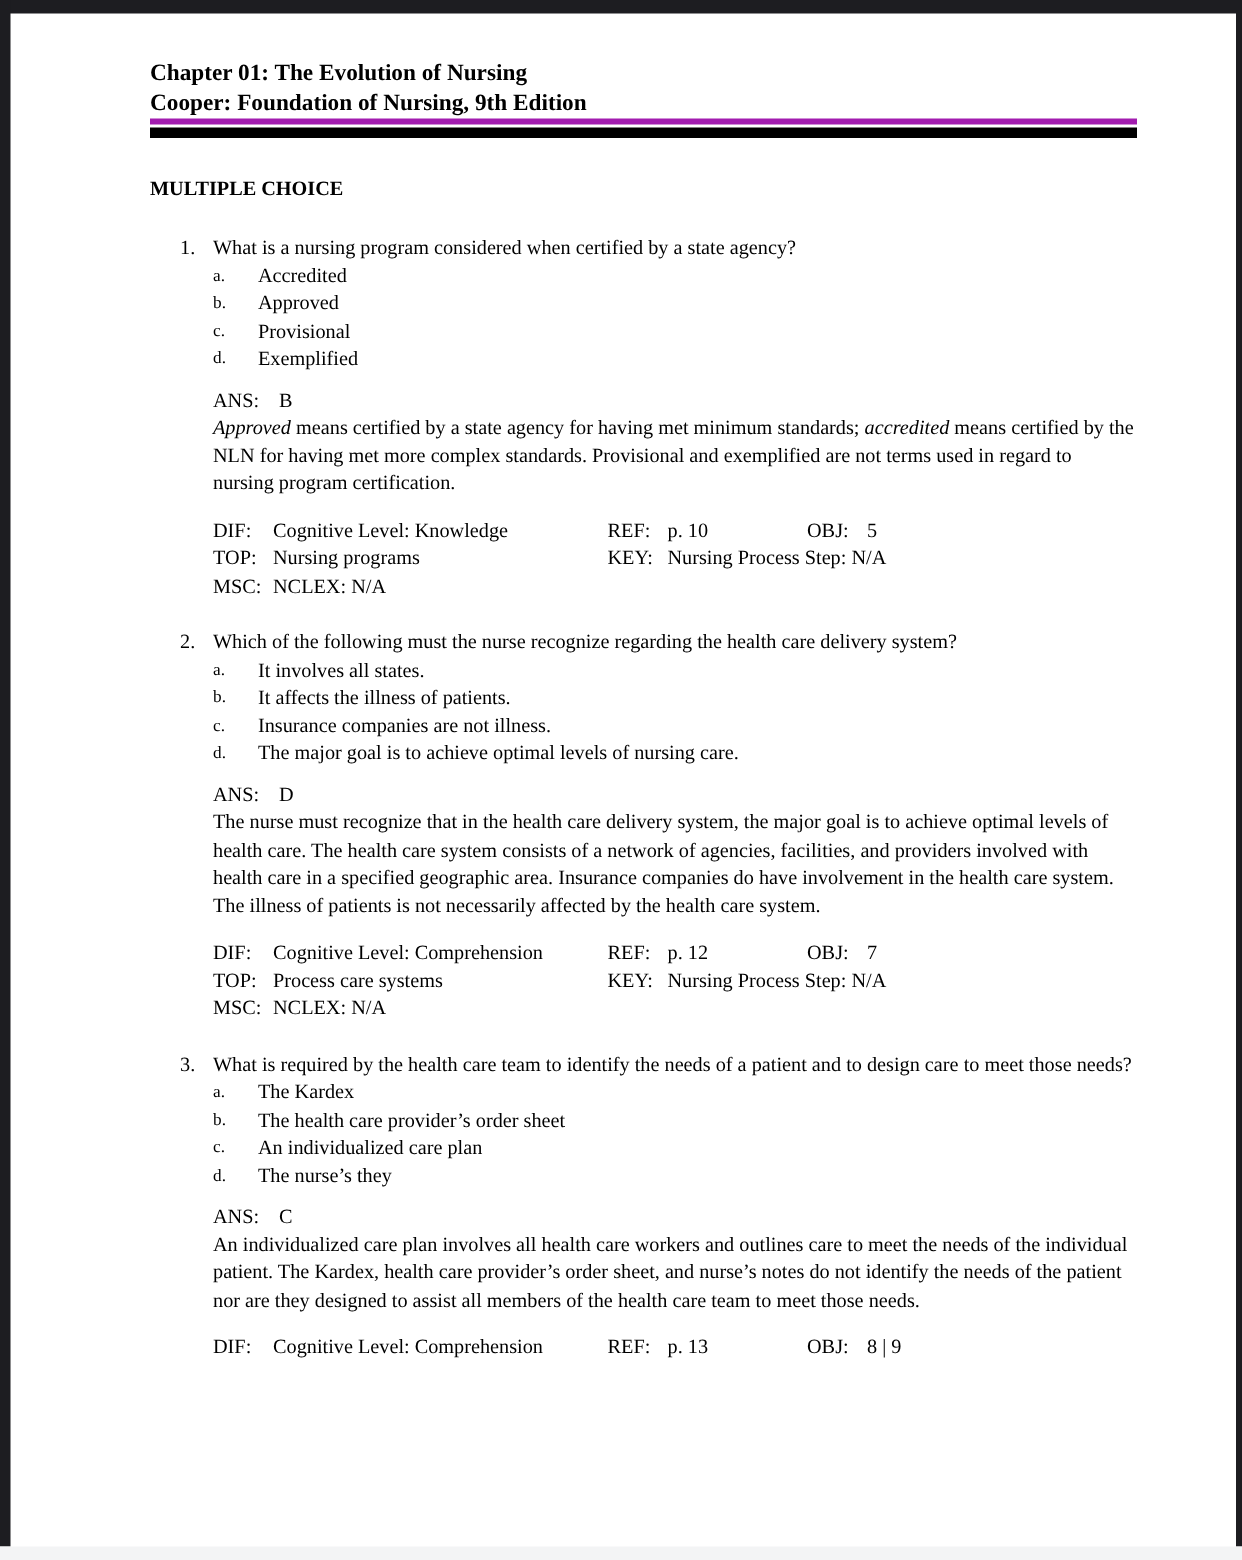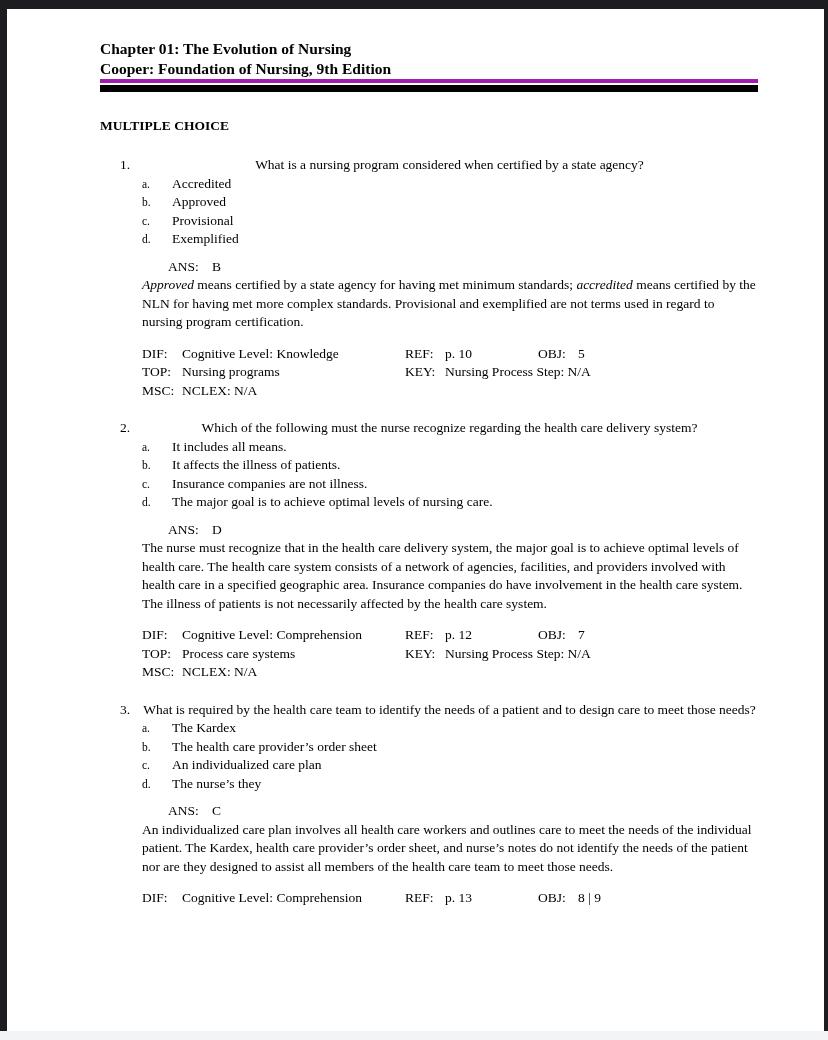--- a/index.html
+++ b/index.html
@@ -42,28 +42,28 @@
     font-size: 13.5px;
   }
 
   .questions { margin-top: 22px; }
 
   .question { margin-bottom: 19px; }
 
   .q-top { display: flex; padding-left: 20px; }
   .q-num { width: 22px; flex: 0 0 22px; font-size: 13.5px; line-height: 18.5px; }
   .q-body { width: 615px; }
-  .q-stem { font-size: 13.5px; line-height: 18.5px; text-align: center; }
+  .q-stem { font-size: 13.5px; line-height: 18.5px; }
 
   .opt { display: flex; }
   .opt-letter { width: 30px; flex: 0 0 30px; font-size: 11.5px; line-height: 18.5px; }
   .opt-text { font-size: 13.5px; line-height: 18.5px; }
 
   .answer-block { margin-top: 9px; padding-left: 42px; }
-  .ans-line { font-size: 13.5px; line-height: 18.5px; margin-left: 26px; }
+  .ans-line { font-size: 13.5px; line-height: 18.5px; }
   .ans-label { display: inline-block; width: 44px; }
   .feedback { font-size: 13.5px; line-height: 18.5px; width: 615px; }
   .it { font-style: italic; }
 
   .meta { margin-top: 13px; padding-left: 42px; font-size: 13.5px; line-height: 18.5px; }
   .meta-row { display: flex; }
   .m-cell { display: flex; }
   .m-c1 { width: 263px; flex: 0 0 263px; }
   .m-c2 { width: 133px; flex: 0 0 133px; }
   .m-label { width: 40px; flex: 0 0 40px; }
@@ -153,21 +153,21 @@
       </div>
     </div>
 
     <div class="question">
       <div class="q-top">
         <span class="q-num">2.</span>
         <div class="q-body">
           <div class="q-stem">Which of the following must the nurse recognize regarding the health care delivery system?</div>
           <div class="opt">
             <span class="opt-letter">a.</span>
-            <span class="opt-text">It includes all means.</span>
+            <span class="opt-text">It involves all states.</span>
           </div>
           <div class="opt">
             <span class="opt-letter">b.</span>
             <span class="opt-text">It affects the illness of patients.</span>
           </div>
           <div class="opt">
             <span class="opt-letter">c.</span>
             <span class="opt-text">Insurance companies are not illness.</span>
           </div>
           <div class="opt">

